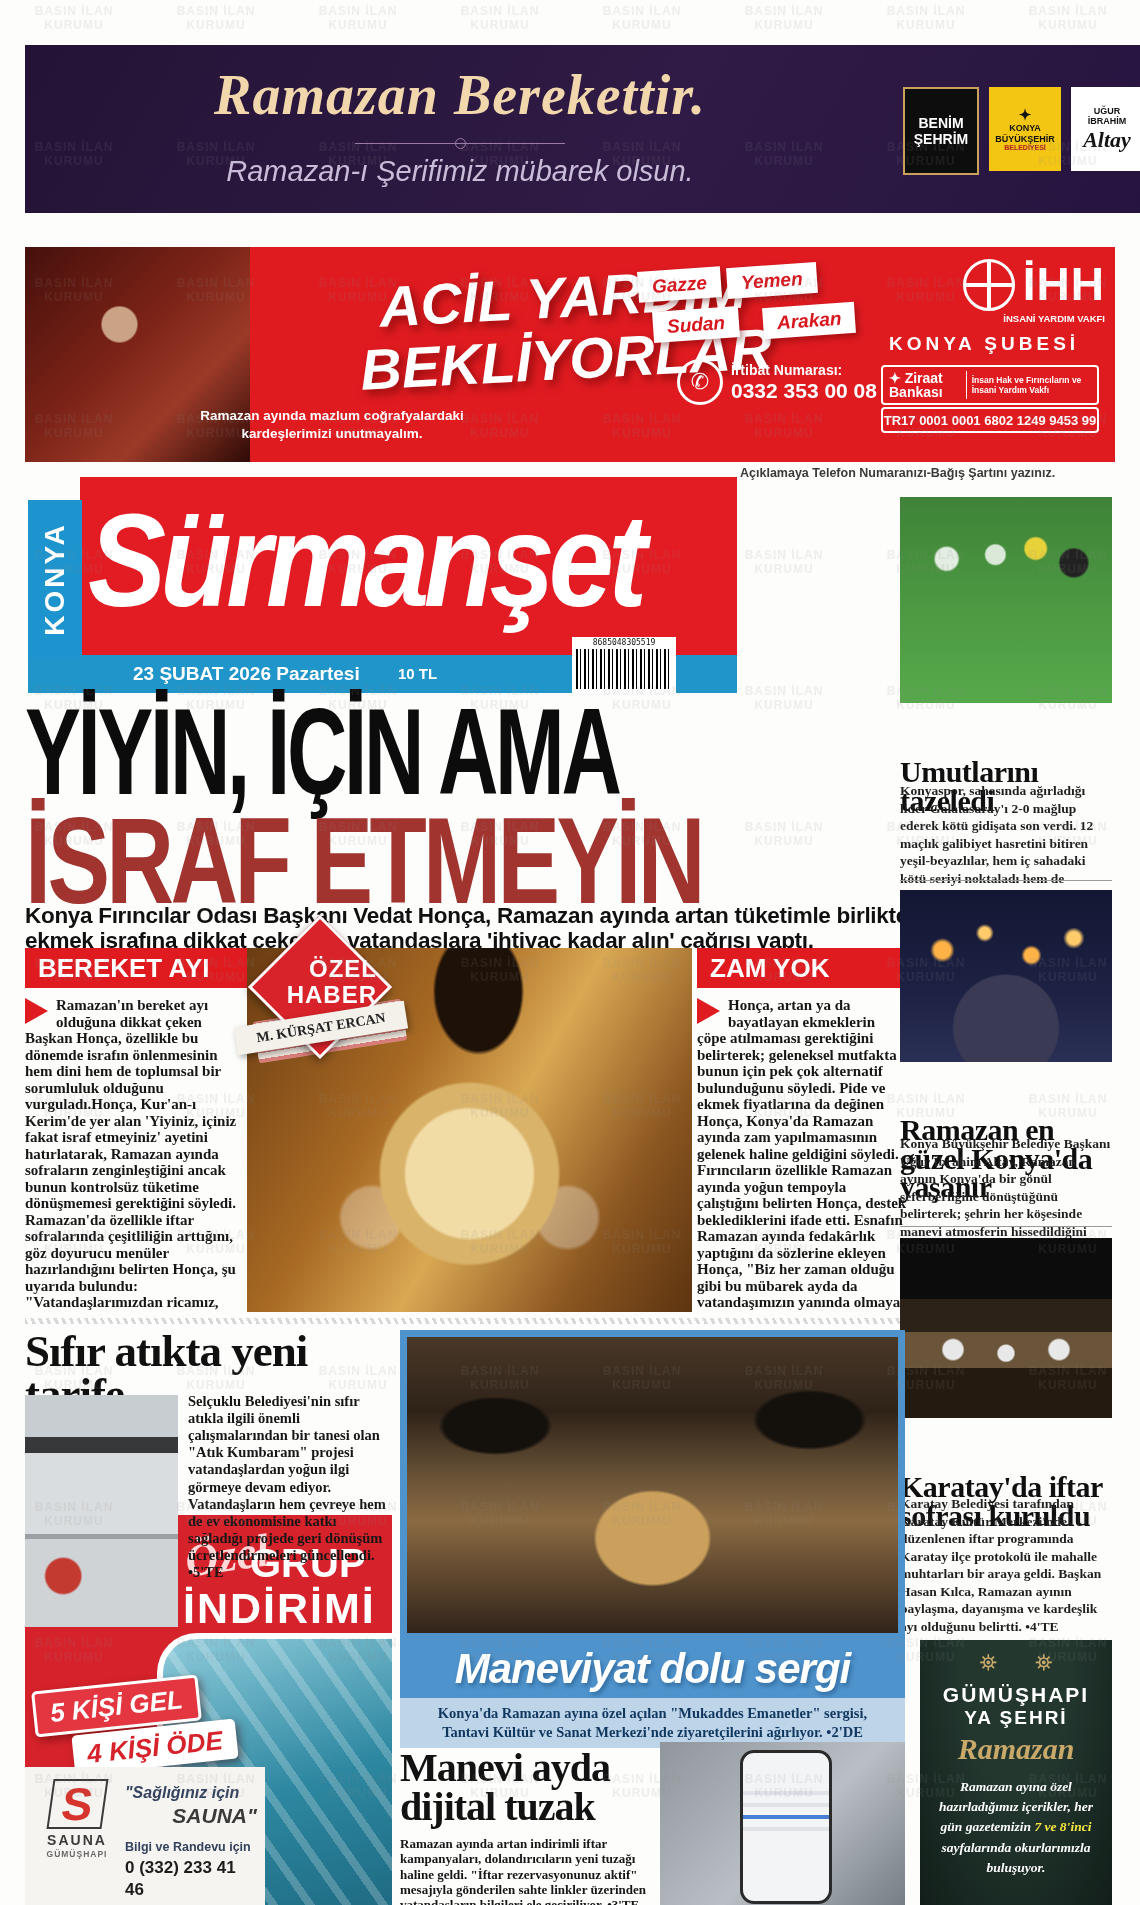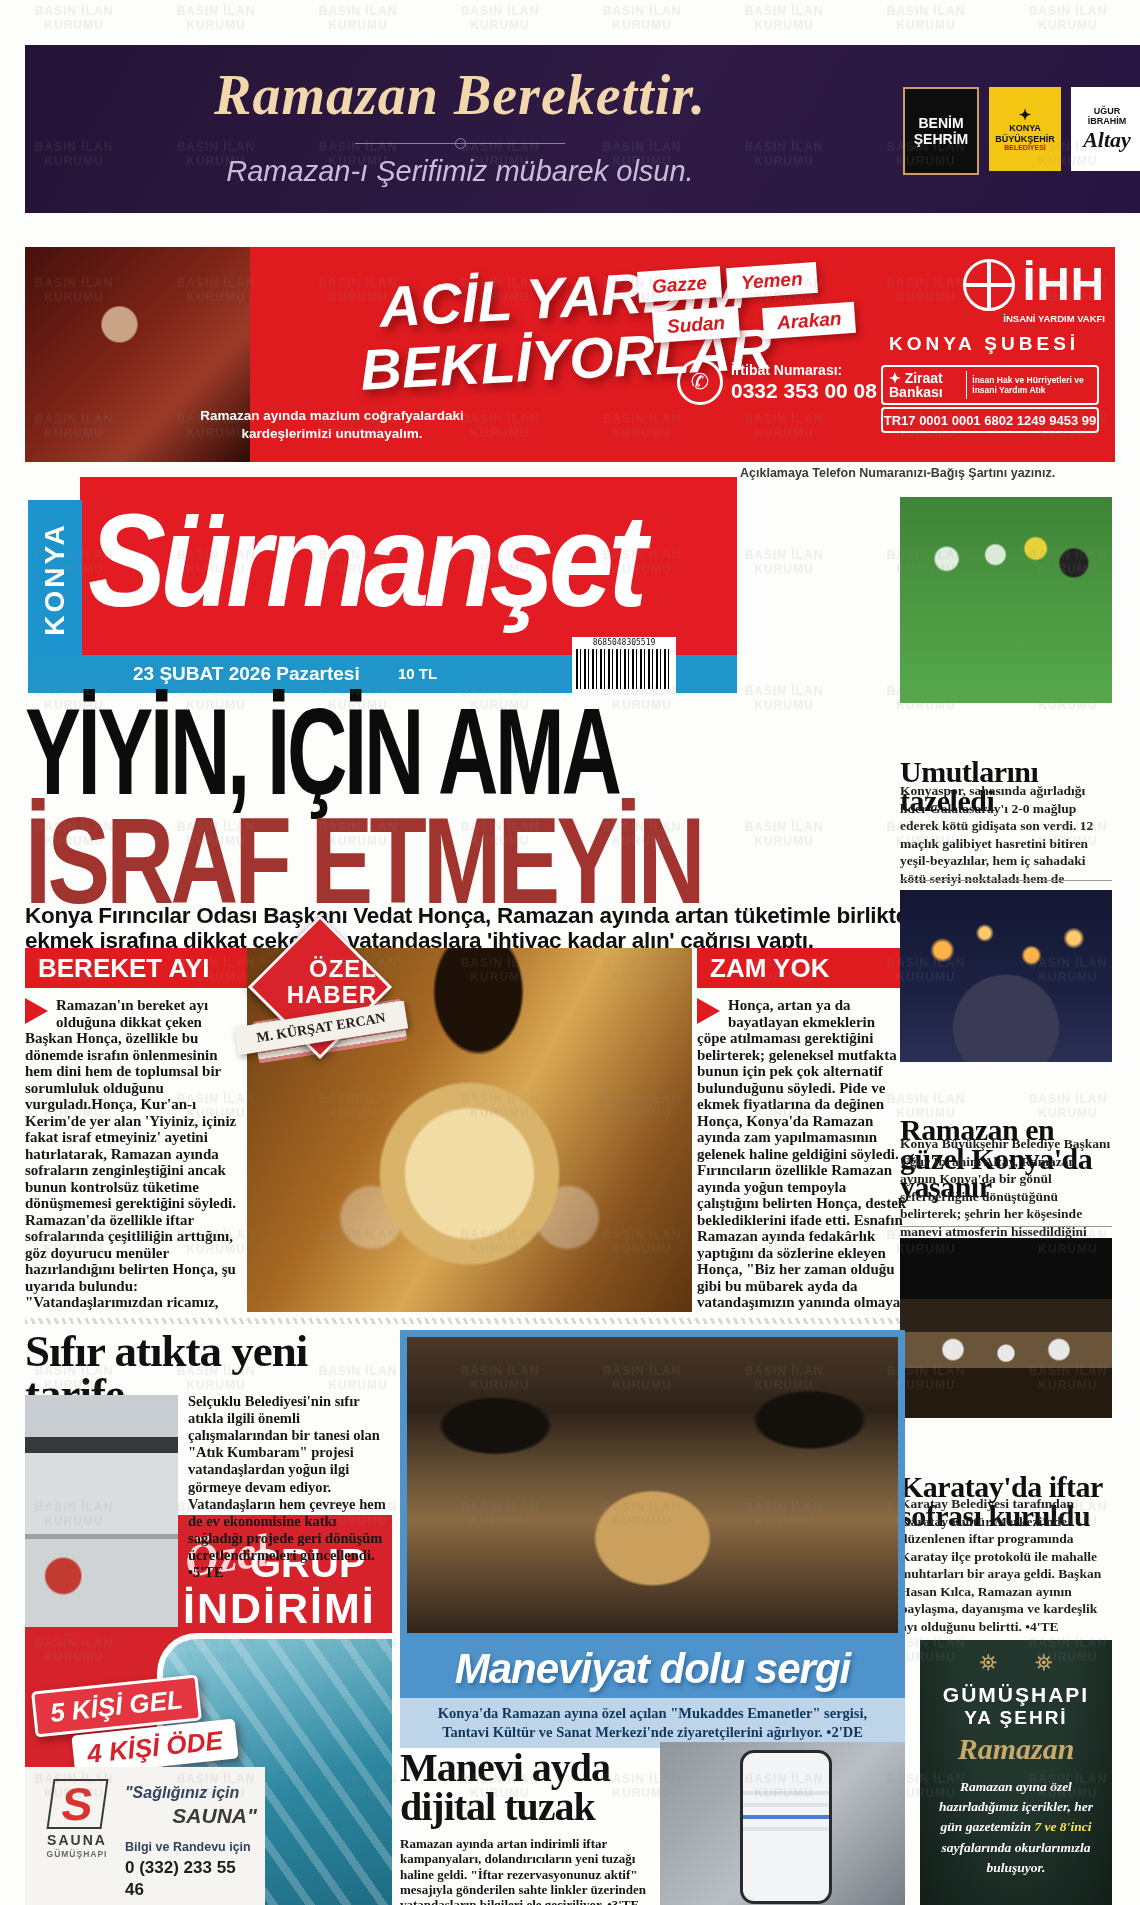--- a/index.html
+++ b/index.html
@@ -427,21 +427,21 @@
       <span>
         <div style="font:700 14px/1.2 'Liberation Sans',sans-serif;">İrtibat Numarası:</div>
         <div style="font:700 21px/1.1 'Liberation Sans',sans-serif;">0332 353 00 08</div>
       </span>
     </div>
     <div class="abs bank-box">
       <span style="font:700 14px/1 'Liberation Sans',sans-serif;padding:0 6px;border-right:1px solid #fff;">
         <span>✦</span>
         <span>Ziraat Bankası</span>
       </span>
-      <span style="font:700 8.5px/1.2 'Liberation Sans',sans-serif;padding:0 5px;">İnsan Hak ve Hürriyetleri ve İnsani Yardım Atık</span>
+      <span style="font:700 8.5px/1.2 'Liberation Sans',sans-serif;padding:0 5px;">İnsan Hak ve Fırıncıların ve İnsani Yardım Vakfı</span>
     </div>
     <div class="abs iban-box">TR17 0001 0001 6802 1249 9453 99</div>
     <div class="abs aid-note">Ramazan ayında mazlum coğrafyalardaki kardeşlerimizi unutmayalım.</div>
   </div>
   <div class="abs aid-footer">Açıklamaya Telefon Numaranızı-Bağış Şartını yazınız.</div>
 
   <div class="abs mast-red">
     <div class="mast-name">Sürmanşet</div>
   </div>
   <div class="abs konya-box">
@@ -525,21 +525,21 @@
     <span class="ad-badge2">4 KİŞİ ÖDE</span>
     <div class="ad-white">
       <div class="sauna-logo">
         <span class="sauna-s">S</span>
         <div class="sauna-n1">SAUNA</div>
         <div class="sauna-n2">GÜMÜŞHAPI</div>
       </div>
       <div class="ad-slogan1">"Sağlığınız için</div>
       <div class="ad-slogan2">SAUNA"</div>
       <div class="ad-info">Bilgi ve Randevu için</div>
-      <div class="ad-phone">0 (332) 233 55 46</div>
+      <div class="ad-phone">0 (332) 233 41 46</div>
     </div>
   </div>
 
   <div class="abs ex-photo"></div>
   <div class="abs ex-band">
     <span>Maneviyat dolu sergi</span>
   </div>
   <div class="abs ex-cap">Konya'da Ramazan ayına özel açılan "Mukaddes Emanetler" sergisi, Tantavi Kültür ve Sanat Merkezi'nde ziyaretçilerini ağırlıyor. •2'DE</div>
 
   <div class="abs dg-h">Manevi ayda dijital tuzak</div>

